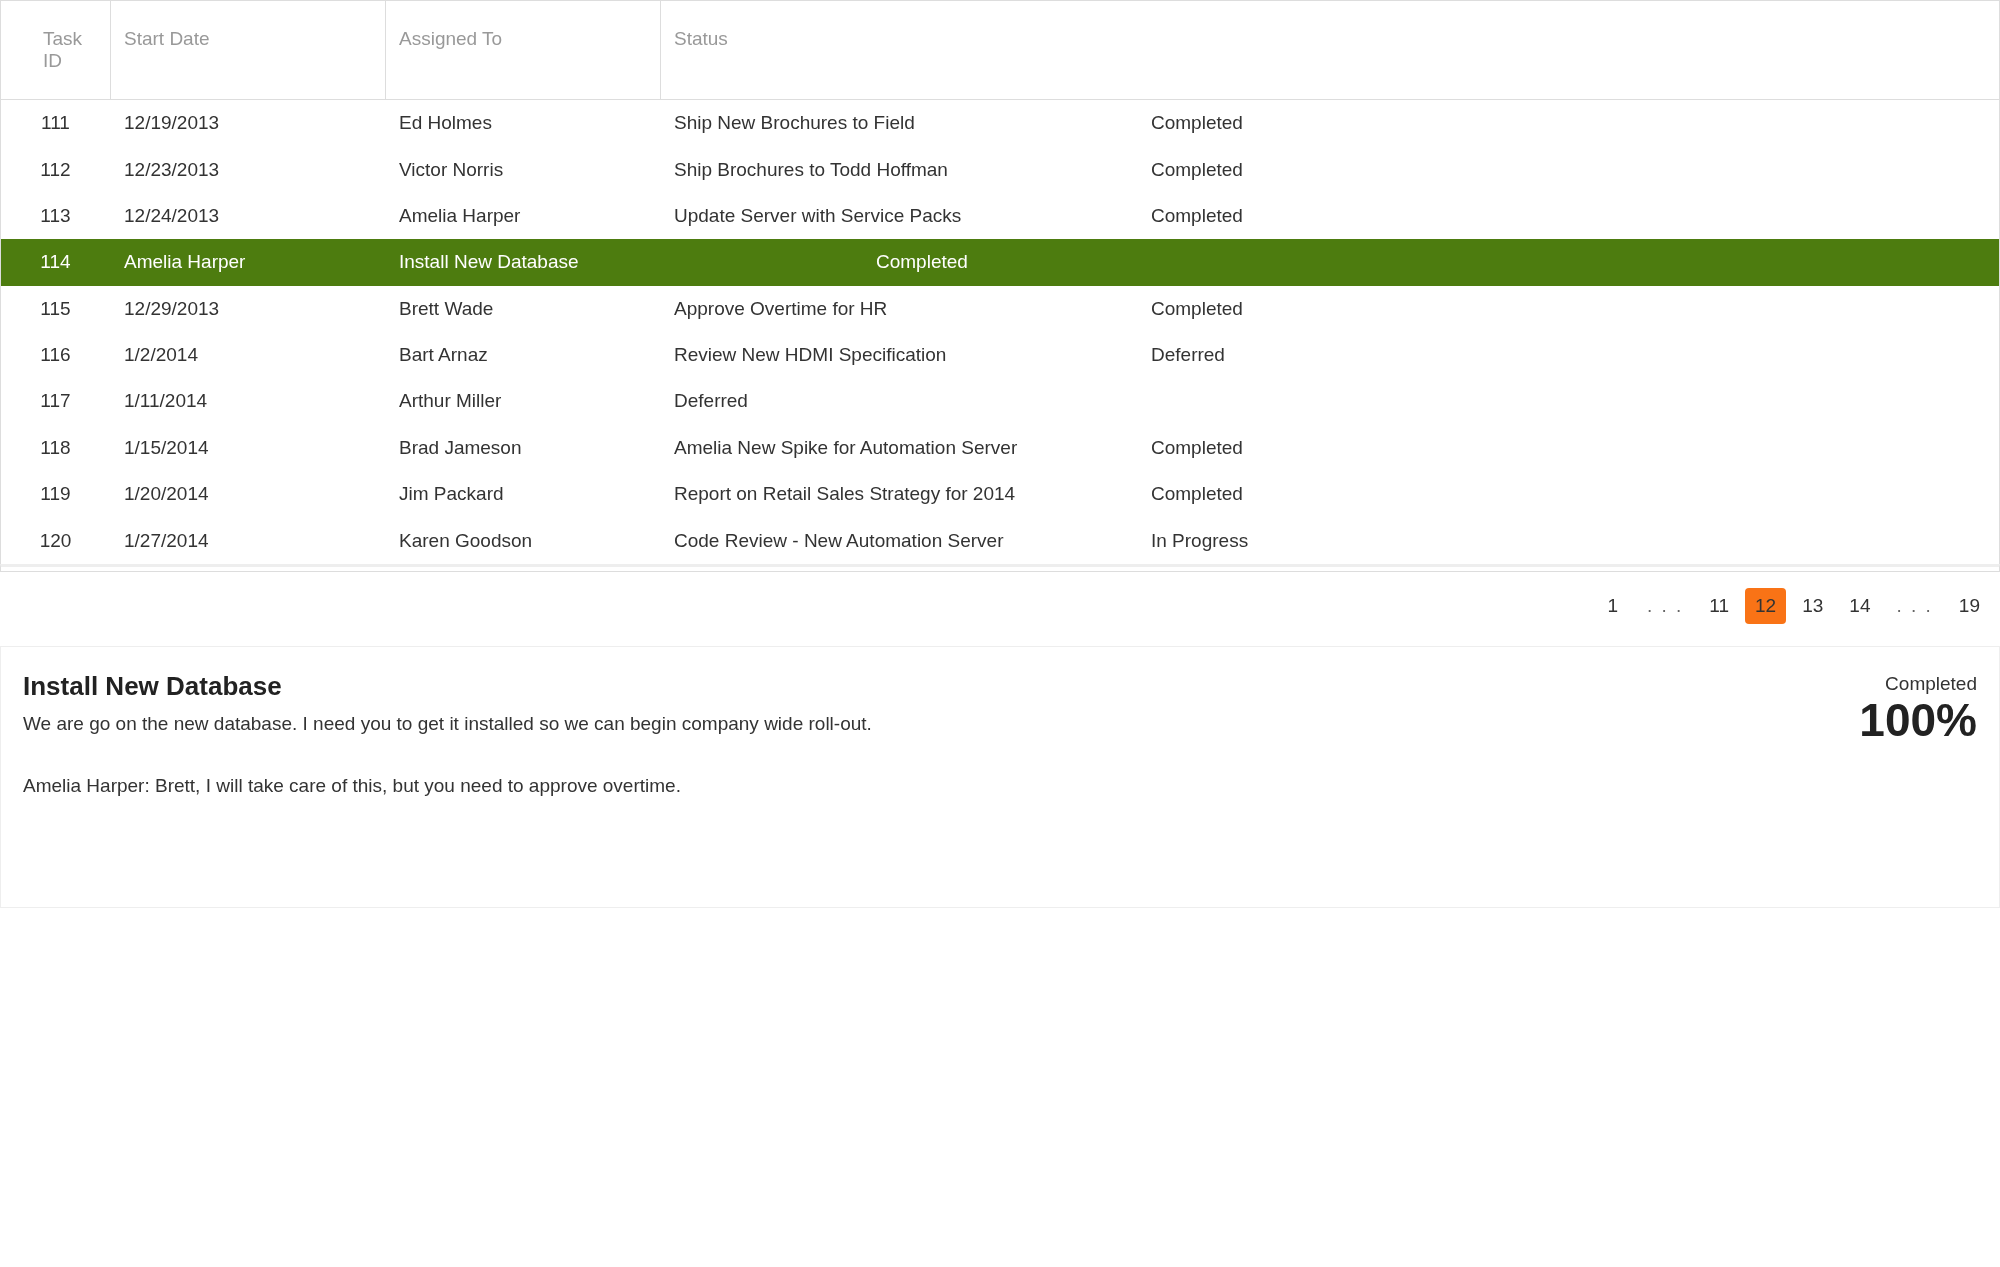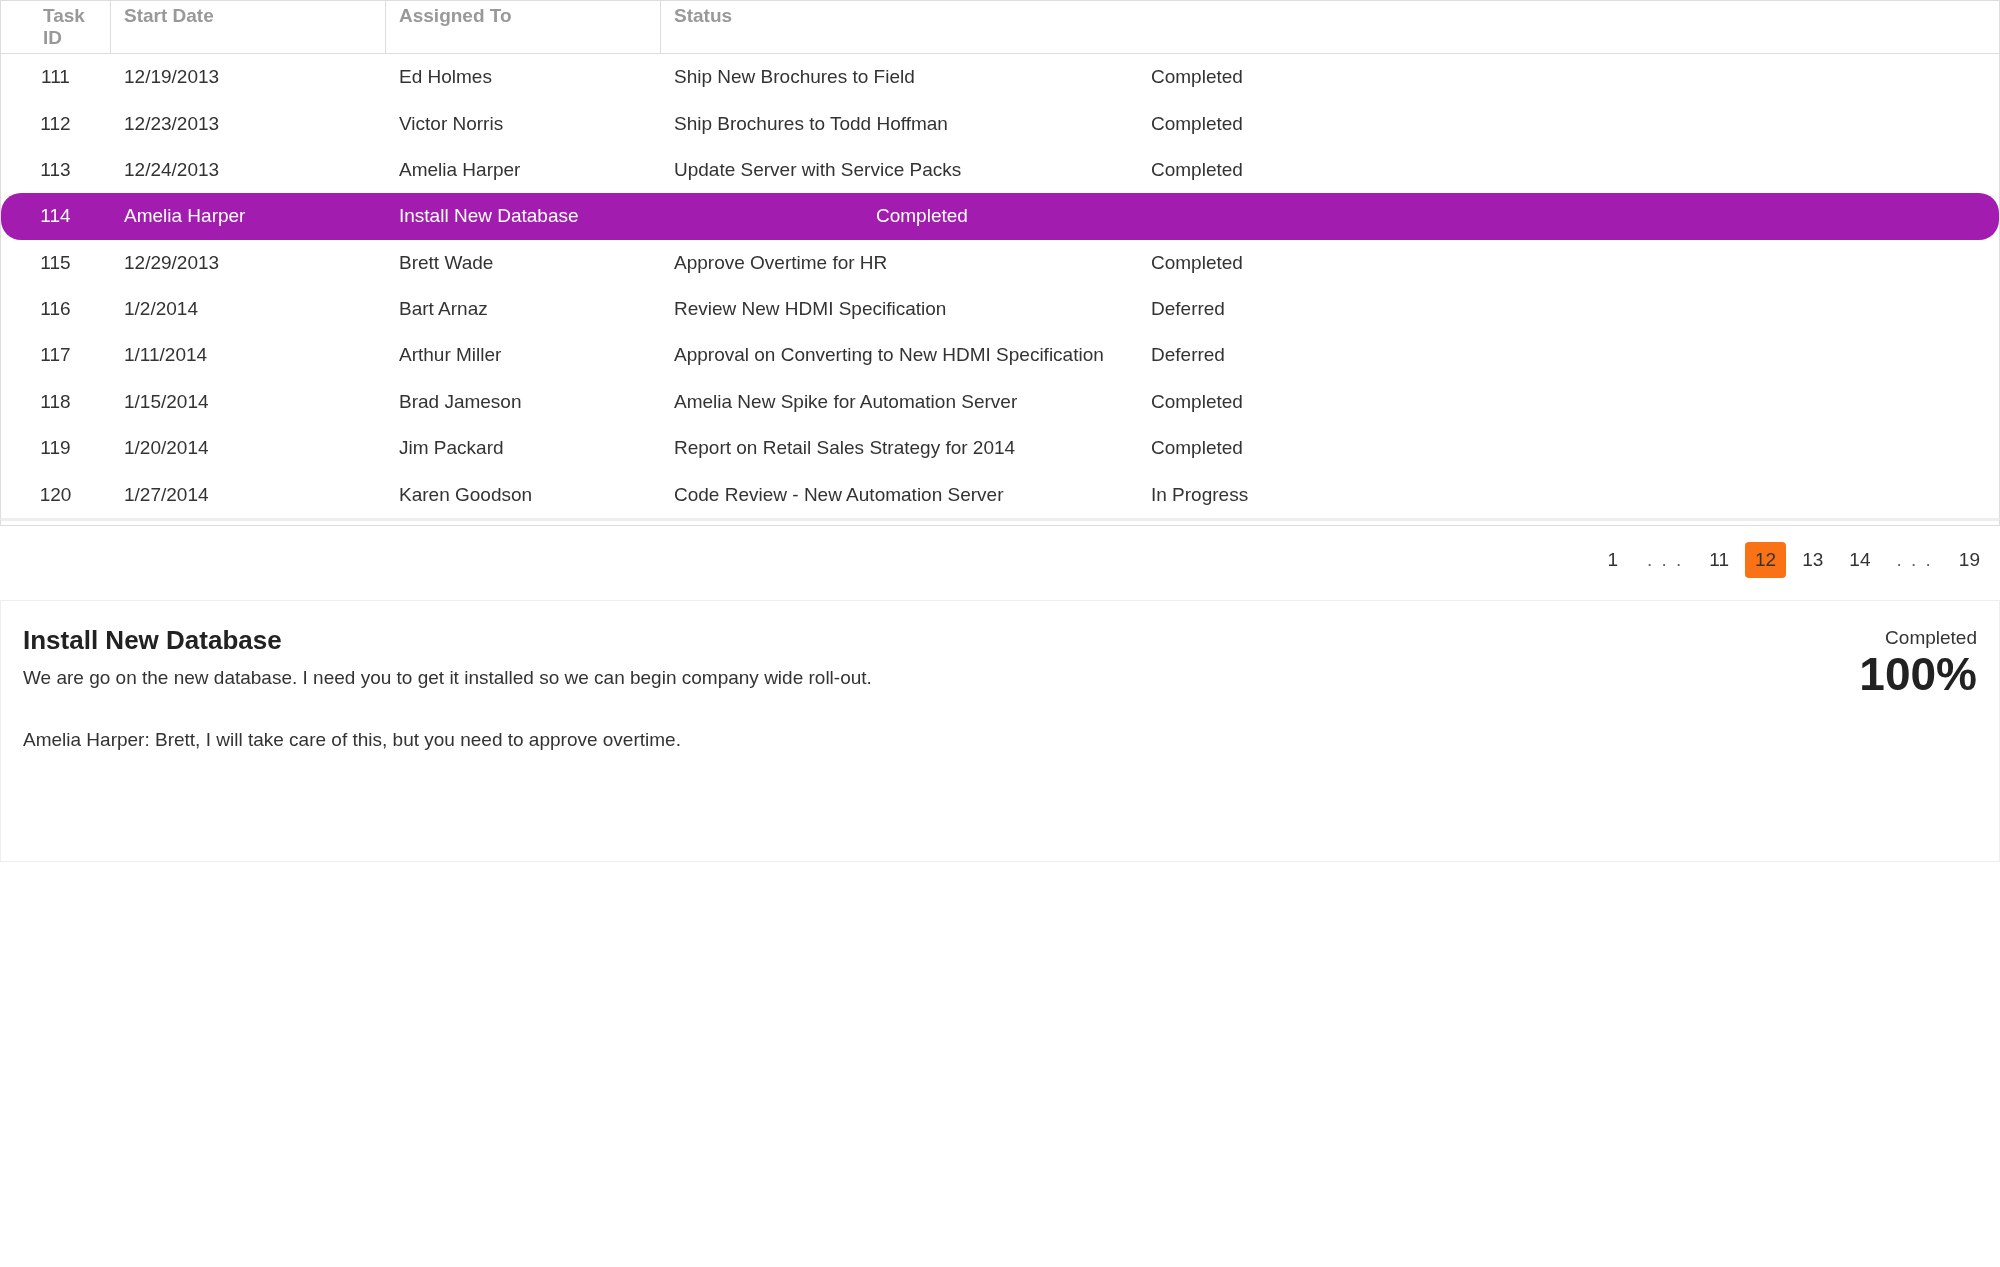--- a/index.html
+++ b/index.html
@@ -14,40 +14,39 @@
     border: 1px solid #ddd;
     border-bottom: none;
     width: 100%;
   }
   .grid-header {
     display: flex;
     border-bottom: 1px solid #ddd;
     background: #fff;
   }
   .grid-header .cell {
-    padding: 4px 13px;
+    padding: 27px 13px;
     color: #999;
-    font-weight: 700;
+    font-weight: 400;
     border-right: 1px solid #ddd;
   }
   .grid-body .row {
     display: flex;
     cursor: pointer;
   }
   .grid-body .cell {
     padding: 12.2px 13px;
     color: #333;
     border-right: 1px solid transparent;
     overflow: hidden;
     white-space: nowrap;
     text-overflow: ellipsis;
   }
   .grid-body .row.selected {
-    background: #a21caf;
-    border-radius: 20px;
+    background: #4d7c0f;
   }
   .grid-body .row.selected .cell {
     color: #fff;
   }
   .col-task-id { width: 110px; text-align: center; }
   .grid-header .col-task-id { text-align: left; padding-left: 42px;}
   .col-start-date { width: 275px; }
   .col-assigned-to { width: 275px; }
   .col-subject { width: 477px; }
   .col-status { width: 228px; border-right: none !important; }
@@ -177,21 +176,20 @@
         <div class="cell col-task-id">116</div>
         <div class="cell col-start-date">1/2/2014</div>
         <div class="cell col-assigned-to">Bart Arnaz</div>
         <div class="cell col-subject">Review New HDMI Specification</div>
         <div class="cell col-status">Deferred</div>
       </div>
       <div class="row">
         <div class="cell col-task-id">117</div>
         <div class="cell col-start-date">1/11/2014</div>
         <div class="cell col-assigned-to">Arthur Miller</div>
-        <div class="cell col-subject">Approval on Converting to New HDMI Specification</div>
         <div class="cell col-status">Deferred</div>
       </div>
       <div class="row">
         <div class="cell col-task-id">118</div>
         <div class="cell col-start-date">1/15/2014</div>
         <div class="cell col-assigned-to">Brad Jameson</div>
         <div class="cell col-subject">Amelia New Spike for Automation Server</div>
         <div class="cell col-status">Completed</div>
       </div>
       <div class="row">

